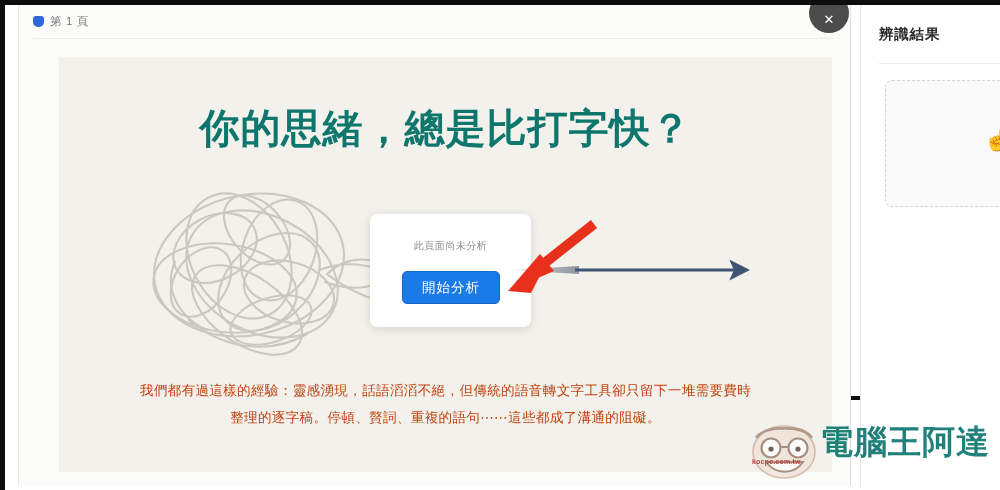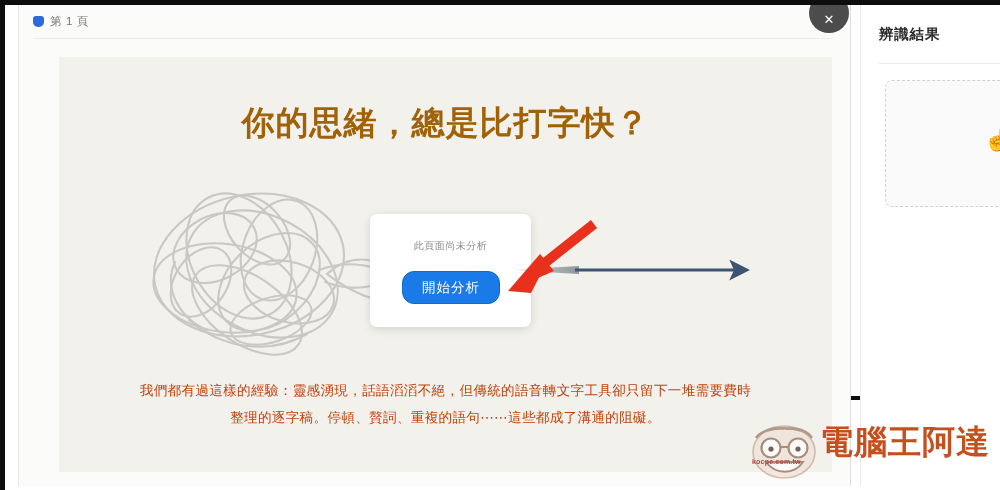--- a/index.html
+++ b/index.html
@@ -106,23 +106,23 @@
     width: 773px; height: 415px;
     background: #f2f1eb;
     overflow: hidden;
   }
 
   .slide-title {
     position: absolute;
     left: 0; top: 44px;
     width: 773px;
     text-align: center;
-    font-size: 33px;
-    font-weight: 700;
-    color: #a16207;
+    font-size: 40px;
+    font-weight: 700;
+    color: #0f766e;
     letter-spacing: 1px;
   }
 
   
   .scribble {
     position: absolute;
     left: 70px; top: 113px;
     width: 300px; height: 210px;
   }
 
@@ -154,21 +154,21 @@
     font-size: 10px;
     color: #8a8a8a;
     letter-spacing: 0.5px;
   }
   .analyze-btn {
     position: absolute;
     left: 32px; top: 57px;
     width: 98px; height: 33px;
     background: #1a7ae8;
     border: 1px solid #1668c7;
-    border-radius: 12px;
+    border-radius: 5px;
     color: #ffffff;
     font-size: 13.5px;
     letter-spacing: 1px;
     display: flex;
     align-items: center;
     justify-content: center;
     cursor: pointer;
     font-family: inherit;
     box-sizing: border-box;
   }
@@ -232,21 +232,21 @@
     position: absolute;
     left: 748px; top: 418px;
     width: 252px; height: 66px;
     z-index: 60;
   }
   .wm-brand {
     position: absolute;
     left: 72px; top: 2px;
     font-size: 33px;
     font-weight: 700;
-    color: #c2410c;
+    color: #0f766e;
     letter-spacing: 1px;
     opacity: 0.92;
     white-space: nowrap;
   }
   .wm-url {
     position: absolute;
     left: 72px; top: 40px;
     font-size: 14.5px;
     font-weight: 700;
     color: #e0383a;

